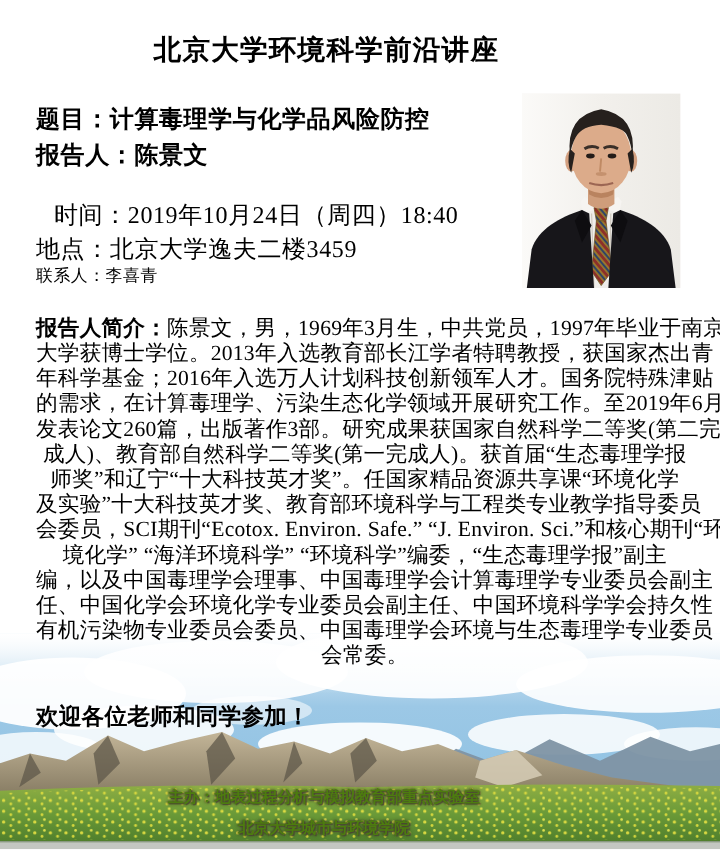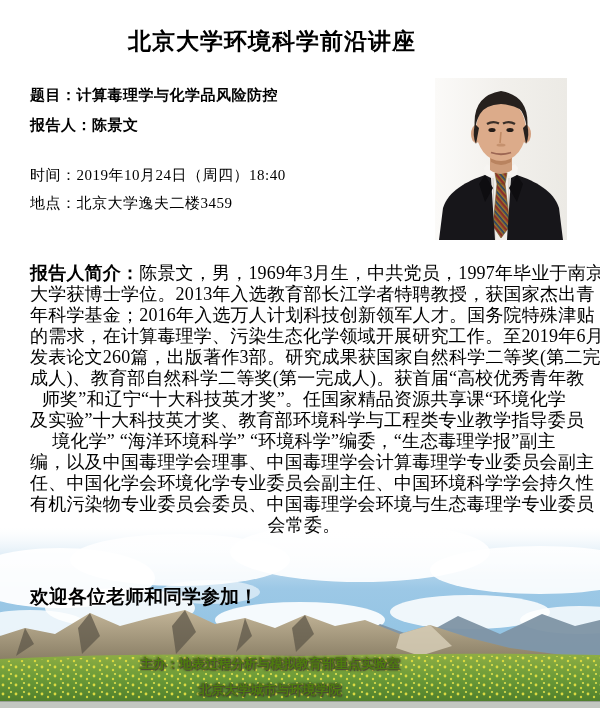--- a/index.html
+++ b/index.html
@@ -4,25 +4,25 @@
 <style>
   html,body{margin:0;padding:0;background:#ffffff;}
   .poster{
     position:relative;width:600px;height:708px;background:#ffffff;overflow:hidden;
     font-family:"Liberation Serif", serif;color:#000;
   }
   .title{
     position:absolute;top:26px;left:0;width:544px;text-align:center;
     font-family:"Liberation Sans", sans-serif;font-size:23px;font-weight:600;letter-spacing:1px;
   }
-  .detail{position:absolute;left:30px;font-size:15px;white-space:nowrap;letter-spacing:0.5px;}
+  .detail{position:absolute;left:30px;font-size:20px;white-space:nowrap;letter-spacing:0.5px;}
   .detail.bold{font-weight:bold;}
   .d-topic{top:86px;}
   .d-speaker{top:116px;}
-  .d-time{top:166px;}
+  .d-time{top:166px;margin-left:15px;}
   .d-place{top:194px;}
   .d-contact{top:221px;font-size:14px;letter-spacing:0.5px;}
   .photo{
     position:absolute;left:435px;top:78px;width:132px;height:162px;background:#f4f2ef;
   }
   .bio{
     position:absolute;left:30px;top:263px;width:548px;font-size:18px;line-height:21px;
     letter-spacing:0.2px;z-index:2;
   }
   .bio-line{white-space:nowrap;text-align:center;}
@@ -42,20 +42,21 @@
 <body>
 
 <div class="poster">
 
   <div class="title">北京大学环境科学前沿讲座</div>
 
   <div class="detail bold d-topic">题目：计算毒理学与化学品风险防控</div>
   <div class="detail bold d-speaker">报告人：陈景文</div>
   <div class="detail d-time">时间：2019年10月24日（周四）18:40</div>
   <div class="detail d-place">地点：北京大学逸夫二楼3459</div>
+  <div class="detail d-contact">联系人：李喜青</div>
 
   <svg class="photo" viewBox="0 0 132 162" xmlns="http://www.w3.org/2000/svg">
     <defs>
       <linearGradient id="bgg" x1="0" y1="0" x2="1" y2="0">
         <stop offset="0" stop-color="#fbfaf8"></stop>
           <stop offset="0.5" stop-color="#f2f0ec"></stop>
           <stop offset="1" stop-color="#eceae5"></stop>
       </linearGradient>
       <pattern id="tiePat" width="7" height="7" patternUnits="userSpaceOnUse" patternTransform="rotate(50)">
         <rect width="7" height="7" fill="#9a7a2c"></rect>
@@ -108,23 +109,24 @@
     <path d="M40,46 Q37,58 41,66 L44,50 Z" fill="#26201d"></path>
     <path d="M92,46 Q95,58 91,66 L88,50 Z" fill="#26201d"></path>
   </svg>
 
   <div class="bio">
     <div class="bio-line"><span class="bio-label">报告人简介：</span><span>陈景文，男，1969年3月生，中共党员，1997年毕业于南京</span></div>
     <div class="bio-line">大学获博士学位。2013年入选教育部长江学者特聘教授，获国家杰出青</div>
     <div class="bio-line">年科学基金；2016年入选万人计划科技创新领军人才。国务院特殊津贴</div>
     <div class="bio-line">的需求，在计算毒理学、污染生态化学领域开展研究工作。至2019年6月，</div>
     <div class="bio-line">发表论文260篇，出版著作3部。研究成果获国家自然科学二等奖(第二完</div>
-    <div class="bio-line">成人)、教育部自然科学二等奖(第一完成人)。获首届“高校优秀青年教</div>
+    <div class="bio-line">成人)、教育部自然科学二等奖(第一完成人)。获首届“生态毒理学报</div>
     <div class="bio-line">师奖”和辽宁“十大科技英才奖”。任国家精品资源共享课“环境化学</div>
     <div class="bio-line">及实验”十大科技英才奖、教育部环境科学与工程类专业教学指导委员</div>
+    <div class="bio-line">会委员，SCI期刊“Ecotox. Environ. Safe.” “J. Environ. Sci.”和核心期刊“环</div>
     <div class="bio-line">境化学” “海洋环境科学” “环境科学”编委，“生态毒理学报”副主</div>
     <div class="bio-line">编，以及中国毒理学会理事、中国毒理学会计算毒理学专业委员会副主</div>
     <div class="bio-line">任、中国化学会环境化学专业委员会副主任、中国环境科学学会持久性</div>
     <div class="bio-line">有机污染物专业委员会委员、中国毒理学会环境与生态毒理学专业委员</div>
     <div class="bio-line">会常委。</div>
   </div>
 
   <div class="welcome">欢迎各位老师和同学参加！</div>
 
   <svg class="landscape" viewBox="0 0 600 180" preserveAspectRatio="none" xmlns="http://www.w3.org/2000/svg">

